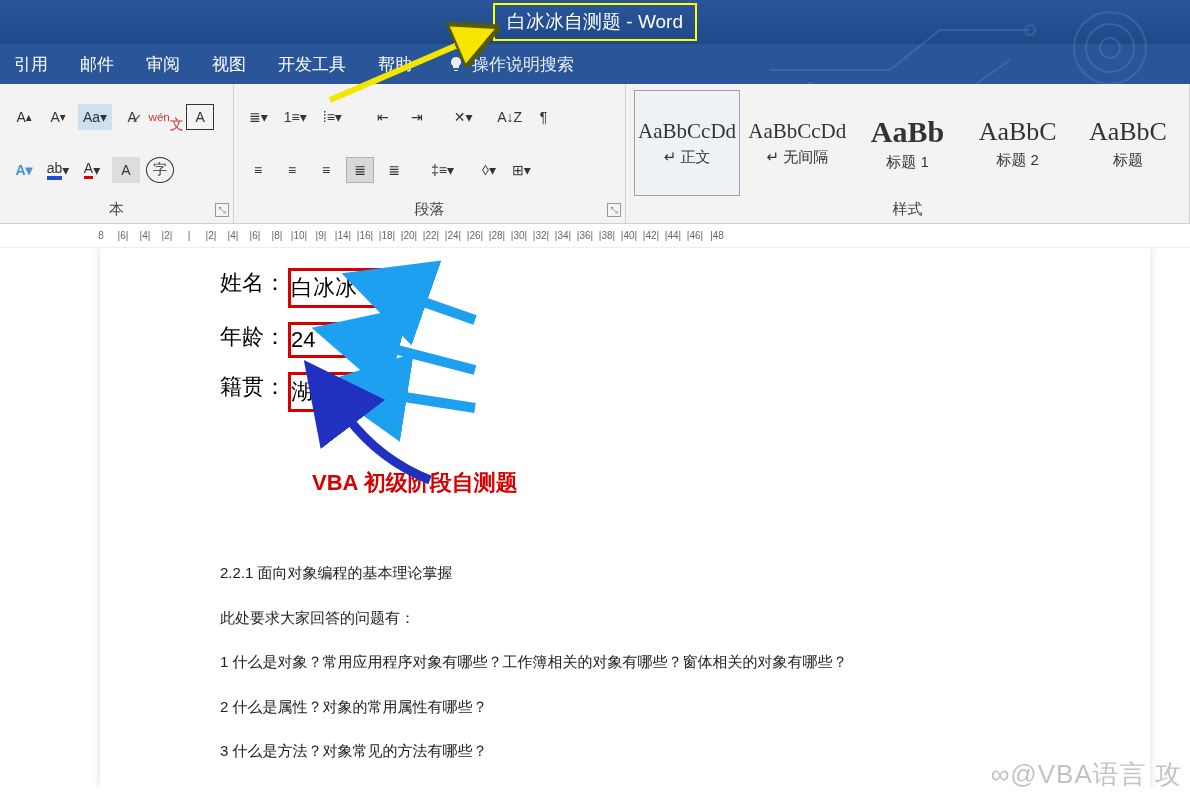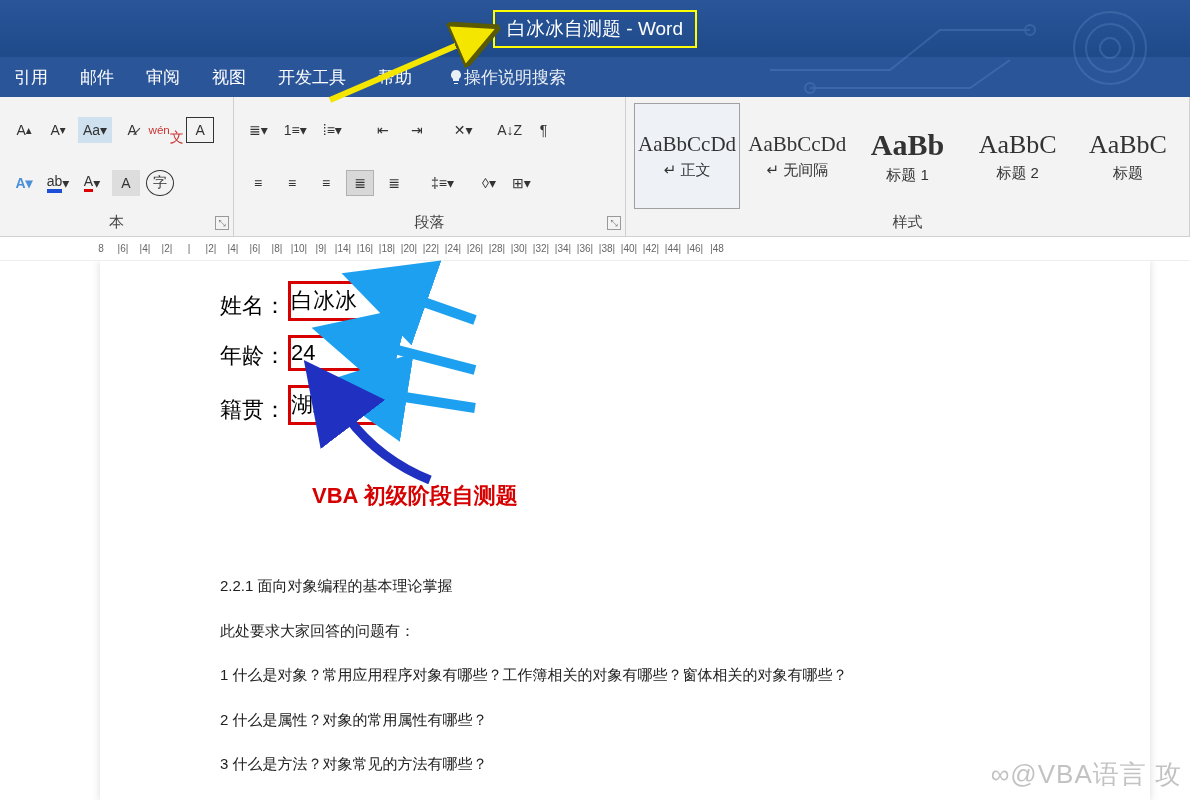--- a/index.html
+++ b/index.html
@@ -1,23 +1,23 @@
 <!DOCTYPE html>
 <html><head>
 <meta charset="utf-8">
 <style>
 * { margin: 0; padding: 0; box-sizing: border-box; }
 body { font-family: "Microsoft YaHei", "Segoe UI", sans-serif; background: #fff; width: 1190px; height: 800px; overflow: hidden; position: relative; }
 
-.titlebar { background: linear-gradient(to bottom, #2a5599, #1e4a8a); height: 57px; position: relative; display: flex; align-items: center; justify-content: center; }
+.titlebar { background: linear-gradient(to bottom, #2a5599, #1e4a8a); height: 44px; position: relative; display: flex; align-items: center; justify-content: center; }
 .title-box { border: 2px solid #ffff00; padding: 4px 12px; color: #fff; font-size: 19px; }
 
 .tabbar { background: #2a5599; height: 40px; display: flex; align-items: center; gap: 28px; padding-left: 12px; color: #fff; font-size: 17px; }
 .tab { cursor: pointer; padding: 4px 2px; }
-.search-hint { display: flex; align-items: center; opacity: .9; margin-left: 6px; }
+.search-hint { display: flex; align-items: center; gap: 8px; opacity: .9; margin-left: 6px; }
 .bulb { width: 16px; height: 16px; }
 
 .ribbon { background: #f3f3f3; border-bottom: 1px solid #d0d0d0; height: 140px; display: flex; position: relative; }
 .group { border-right: 1px solid #d0d0d0; padding: 6px 10px 4px 10px; display: flex; flex-direction: column; position: relative; }
 .group-rows { flex: 1; display: flex; flex-direction: column; justify-content: space-around; }
 .group-label { text-align: center; font-size: 15px; color: #444; margin-top: 4px; }
 .row { display: flex; align-items: center; gap: 6px; }
 .btn { width: 28px; height: 26px; display: inline-flex; align-items: center; justify-content: center; border: 1px solid transparent; color: #333; font-size: 14px; cursor: pointer; }
 .btn.sel { background: #d8d8d8; border-color: #b0b0b0; }
 .btn.wide { width: auto; padding: 0 4px; }
@@ -30,21 +30,21 @@
 .style-prev { font-size: 21px; color: #333; font-family: 'Times New Roman', serif; }
 .style-prev.big { font-size: 30px; font-weight: bold; }
 .style-name { font-size: 15px; color: #333; margin-top: 4px; }
 
 .ruler { background: #fff; height: 24px; border-bottom: 1px solid #eee; padding-left: 90px; font-size: 10px; color: #666; display: flex; align-items: center; gap: 0; overflow: hidden; position: relative; }
 .tick { width: 22px; text-align: center; }
 
 .page-wrap { background: #fff; height: calc(800px - 56px - 40px - 140px - 24px); overflow: hidden; position: relative; }
 .page { position: absolute; left: 100px; right: 40px; top: 0; bottom: 0; background: #fff; box-shadow: 0 0 8px rgba(0,0,0,.15); padding: 20px 120px 20px 120px; }
 
-.form-row { display: flex; align-items: flex-end; font-size: 22px; margin-bottom: 14px; }
+.form-row { display: flex; align-items: flex-start; font-size: 22px; margin-bottom: 14px; }
 .form-label { width: 68px; }
 .form-box { border: 3px solid #d60000; padding: 2px 0; min-width: 90px; }
 .form-box.w1 { width: 110px; }
 .form-box.w2 { width: 78px; }
 .form-box.w3 { width: 88px; }
 
 .vba-title { color: #d60000; font-size: 22px; font-weight: bold; margin: 56px 0 0 92px; }
 
 .section { font-size: 15px; color: #222; margin-top: 64px; line-height: 1.5; }
 .section h4 { font-size: 15px; font-weight: normal; margin-bottom: 22px; }

